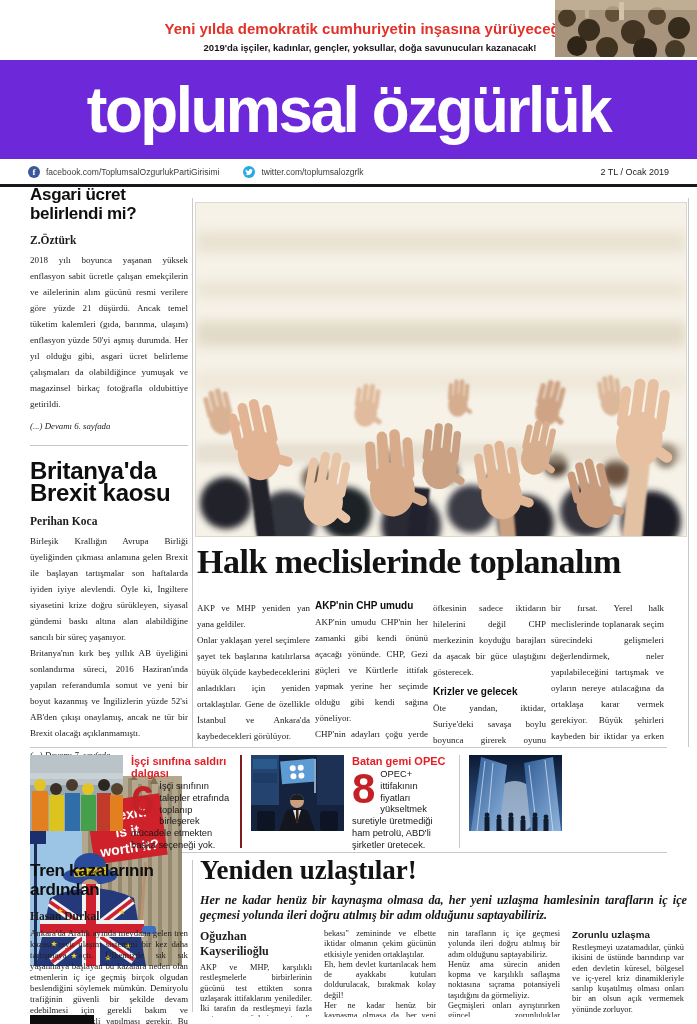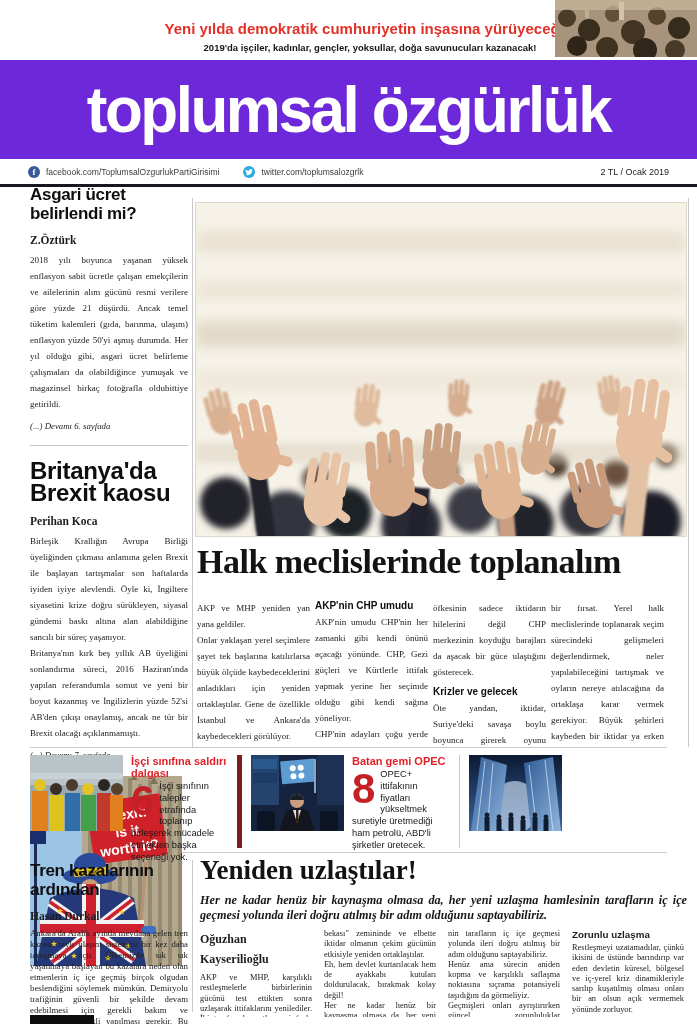--- a/index.html
+++ b/index.html
@@ -47,42 +47,42 @@
           font-family:"Liberation Serif",serif;font-weight:bold;font-size:34px;
           letter-spacing:-0.5px;color:#131313;}
   .main-cols{position:absolute;left:197px;top:600px;width:489px;height:147px;
           display:flex;gap:5px;overflow:hidden;}
   .mcol{width:113px;flex:0 0 113px;}
   .col-sub{font-size:10px;font-weight:bold;color:#0e0e10;margin:0 0 3px;}
   .col-sub.mid{margin-top:6px;}
   
   .briefs{position:absolute;left:30px;top:755px;width:637px;height:93px;display:flex;}
   .brief{display:flex;box-sizing:border-box;}
-  .brief.b1{width:212px;padding-right:9px;border-right:5px solid #7f1d1d;}
+  .brief.b1{width:212px;padding-right:9px;border-right:2px solid #7f1d1d;}
   .brief.b2{width:218px;padding:0 9px;border-right:1px solid #c9c9c9;}
   .brief.b3{width:207px;padding-left:9px;}
   .brief svg{flex:0 0 auto;}
   .brief-right{margin-left:8px;}
   .brief-title{font-size:11px;line-height:12px;font-weight:bold;color:#e31f26;margin:0;}
   .brief-body{font-size:9.3px;line-height:11.8px;color:#17171a;margin-top:2px;}
   .brief-num{float:left;font-size:42px;line-height:34px;font-weight:bold;color:#c42127;
           margin:3px 5px 0 0;}
   
   .bottom-left{position:absolute;left:30px;top:862px;width:158px;}
   .bottom-left .serif-body{font-size:8.8px;line-height:11px;}
   .br-headline{position:absolute;left:200px;top:855px;margin:0;
           font-family:"Liberation Serif",serif;font-weight:bold;font-size:27px;color:#131313;}
   .br-lead{position:absolute;left:200px;top:893px;width:487px;
           font-family:"Liberation Serif",serif;font-weight:bold;font-style:italic;
           font-size:12.2px;line-height:15px;text-align:justify;color:#17171a;}
   .br-cols{position:absolute;left:200px;top:929px;width:487px;height:88px;
           display:flex;gap:12px;overflow:hidden;}
   .br-cols .mcol{width:112px;flex:0 0 112px;}
   .br-author{font-family:"Liberation Serif",serif;font-weight:bold;font-size:12px;
-          line-height:20px;margin-bottom:4px;white-space:pre-line;}
+          line-height:15px;margin-bottom:4px;white-space:pre-line;}
   .br-body{font-family:"Liberation Serif",serif;font-size:8.4px;line-height:10.3px;
           text-align:justify;white-space:pre-line;color:#222;}
   .br-sub{font-size:9.8px;font-weight:bold;margin:0 0 3px;}
   .footer-bar{position:absolute;left:30px;top:1015px;width:64px;height:9px;background:#0d0d0d;}
 </style>
 </head>
 <body>
 
 <div class="page">
 

